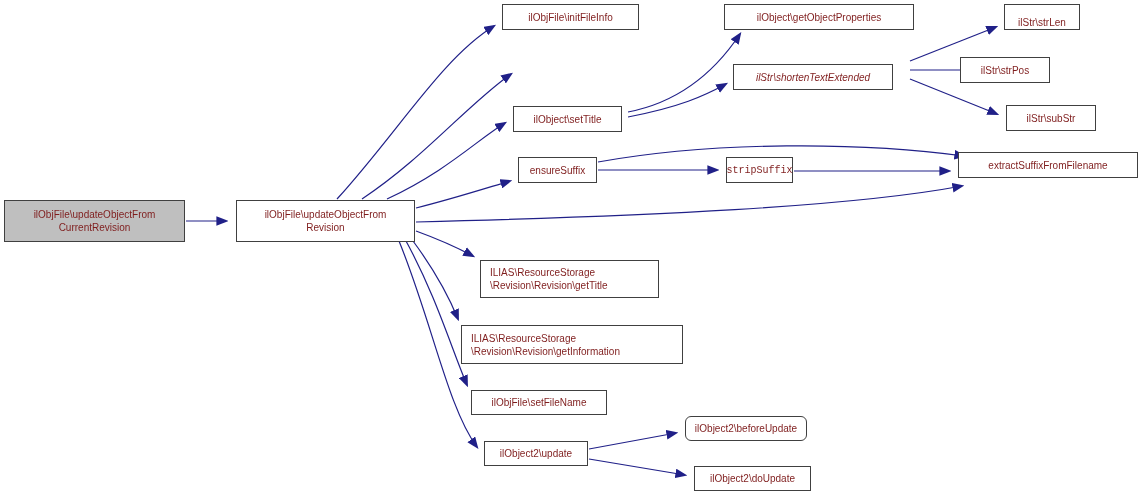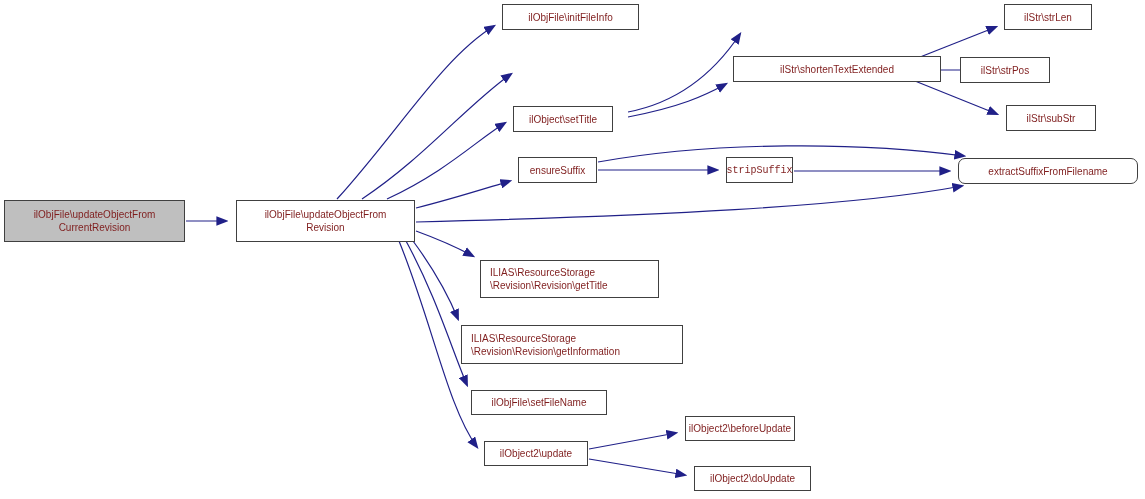--- a/index.html
+++ b/index.html
@@ -44,34 +44,34 @@
   .node.align-left {
     justify-content: flex-start;
     text-align: left;
     padding-left: 9px;
   }
   
   #node-0  { left: 4px;    top: 200px; width: 181px; height: 42px; }
   #node-1  { left: 236px;  top: 200px; width: 179px; height: 42px; }
   #node-2  { left: 502px;  top: 4px;   width: 137px; height: 26px; }
   #node-3  { left: 519px;  top: 56px;  width: 102px; height: 26px; }
-  #node-4  { left: 513px;  top: 106px; width: 100px; height: 26px; }
+  #node-4  { left: 513px;  top: 106px; width: 109px; height: 26px; }
   #node-5  { left: 724px;  top: 4px;   width: 190px; height: 26px; }
-  #node-6  { left: 733px;  top: 56px;  width: 208px; height: 26px; }
-  #node-7  { left: 1004px; top: 4px;   width: 88px;  height: 26px; }
+  #node-6  { left: 733px;  top: 64px;  width: 160px; height: 26px; font-style: italic; }
+  #node-7  { left: 1004px; top: 4px;   width: 76px;  height: 26px; align-items: flex-end; }
   #node-8  { left: 960px; top: 57px;  width: 90px;  height: 26px; }
   #node-9  { left: 1006px; top: 105px; width: 90px;  height: 26px; }
   #node-10 { left: 518px;  top: 157px; width: 79px;  height: 26px; }
   #node-11 { left: 726px;  top: 157px; width: 67px;  height: 26px; font-family: Liberation Mono, monospace; }
-  #node-12 { left: 958px;  top: 158px; width: 180px; height: 26px; border-radius: 7px; }
+  #node-12 { left: 958px;  top: 152px; width: 180px; height: 26px; }
   #node-13 { left: 480px;  top: 260px; width: 179px; height: 38px; }
   #node-14 { left: 461px;  top: 325px; width: 222px; height: 39px; }
   #node-15 { left: 471px;  top: 390px; width: 136px; height: 25px; }
   #node-16 { left: 484px;  top: 441px; width: 104px; height: 25px; }
-  #node-17 { left: 685px;  top: 416px; width: 110px; height: 25px; }
+  #node-17 { left: 685px;  top: 416px; width: 122px; height: 25px; border-radius: 6px; }
   #node-18 { left: 694px;  top: 466px; width: 117px; height: 25px; }
 </style>
 </head>
 <body>
 
 <div class="canvas">
 
   <svg class="edges-layer" viewBox="0 0 1145 499" xmlns="http://www.w3.org/2000/svg">
     <defs>
       <marker id="arrowhead" viewBox="0 0 10 8" markerUnits="userSpaceOnUse" markerWidth="12" markerHeight="10" refX="8" refY="4" orient="auto">
@@ -107,20 +107,23 @@
   <div class="node" id="node-1">
       <span>ilObjFile\updateObjectFrom
 Revision</span>
     </div>
   <div class="node" id="node-2">
       <span>ilObjFile\initFileInfo</span>
     </div>
   <div class="node" id="node-4">
       <span>ilObject\setTitle</span>
     </div>
+  <div class="node" id="node-5">
+      <span>ilObject\getObjectProperties</span>
+    </div>
   <div class="node" id="node-6">
       <span>ilStr\shortenTextExtended</span>
     </div>
   <div class="node" id="node-7">
       <span>ilStr\strLen</span>
     </div>
   <div class="node" id="node-8">
       <span>ilStr\strPos</span>
     </div>
   <div class="node" id="node-9">

